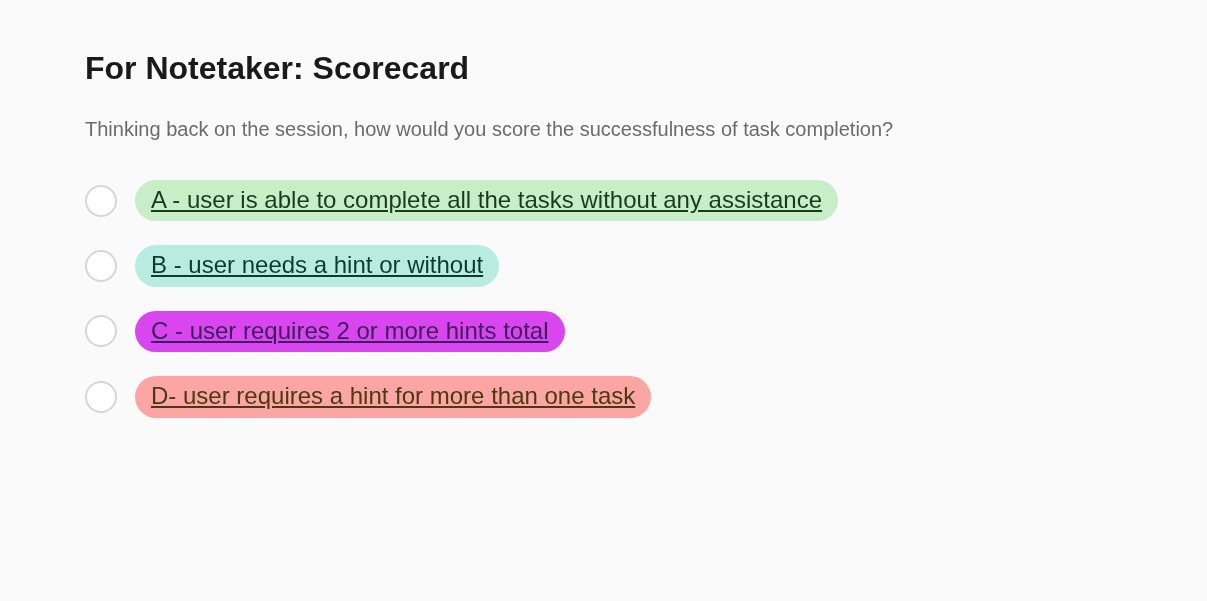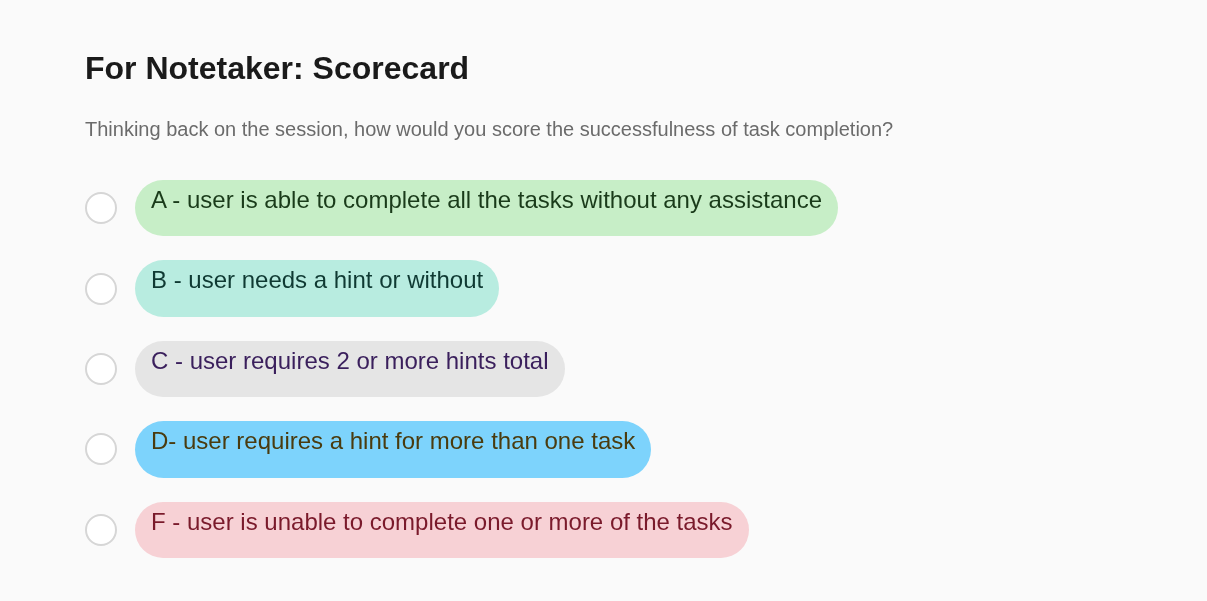--- a/index.html
+++ b/index.html
@@ -42,30 +42,31 @@
       width: 32px;
       height: 32px;
       border: 2px solid #d6d6d6;
       border-radius: 50%;
       background: #ffffff;
       flex-shrink: 0;
       cursor: pointer;
     }
     .pill {
       display: inline-block;
-      padding: 4px 16px 20px 16px;
+      padding: 4px 16px 5px 16px;
       border-radius: 999px;
       font-size: 24px;
       line-height: 1.35;
       cursor: default;
+      text-decoration: underline;
     }
     .pill-green  { background: #c7eec7; color: #1a3b1a; }
     .pill-teal   { background: #b8ece0; color: #0f3a33; }
-    .pill-purple { background: #e5e5e5; color: #3a1f5c; }
-    .pill-yellow { background: #7dd3fc; color: #4a3b0e; }
+    .pill-purple { background: #d946ef; color: #3a1f5c; }
+    .pill-yellow { background: #fca5a5; color: #4a3b0e; }
     .pill-red    { background: #f7d1d5; color: #7a1a2b; }
   </style>
 </head>
 <body>
 
 <h1 class="heading">For Notetaker: Scorecard</h1>
 
 <p class="question">Thinking back on the session, how would you score the successfulness of task completion?</p>
 
 <div class="options">
@@ -83,18 +84,14 @@
   <div class="option-row">
     <span class="radio"></span>
     <span class="pill pill-purple">C - user requires 2 or more hints total</span>
   </div>
 
   <div class="option-row">
     <span class="radio"></span>
     <span class="pill pill-yellow">D- user requires a hint for more than one task</span>
   </div>
 
-  <div class="option-row">
-    <span class="radio"></span>
-    <span class="pill pill-red">F - user is unable to complete one or more of the tasks</span>
-  </div>
 
 </div>
 
 </body></html>

